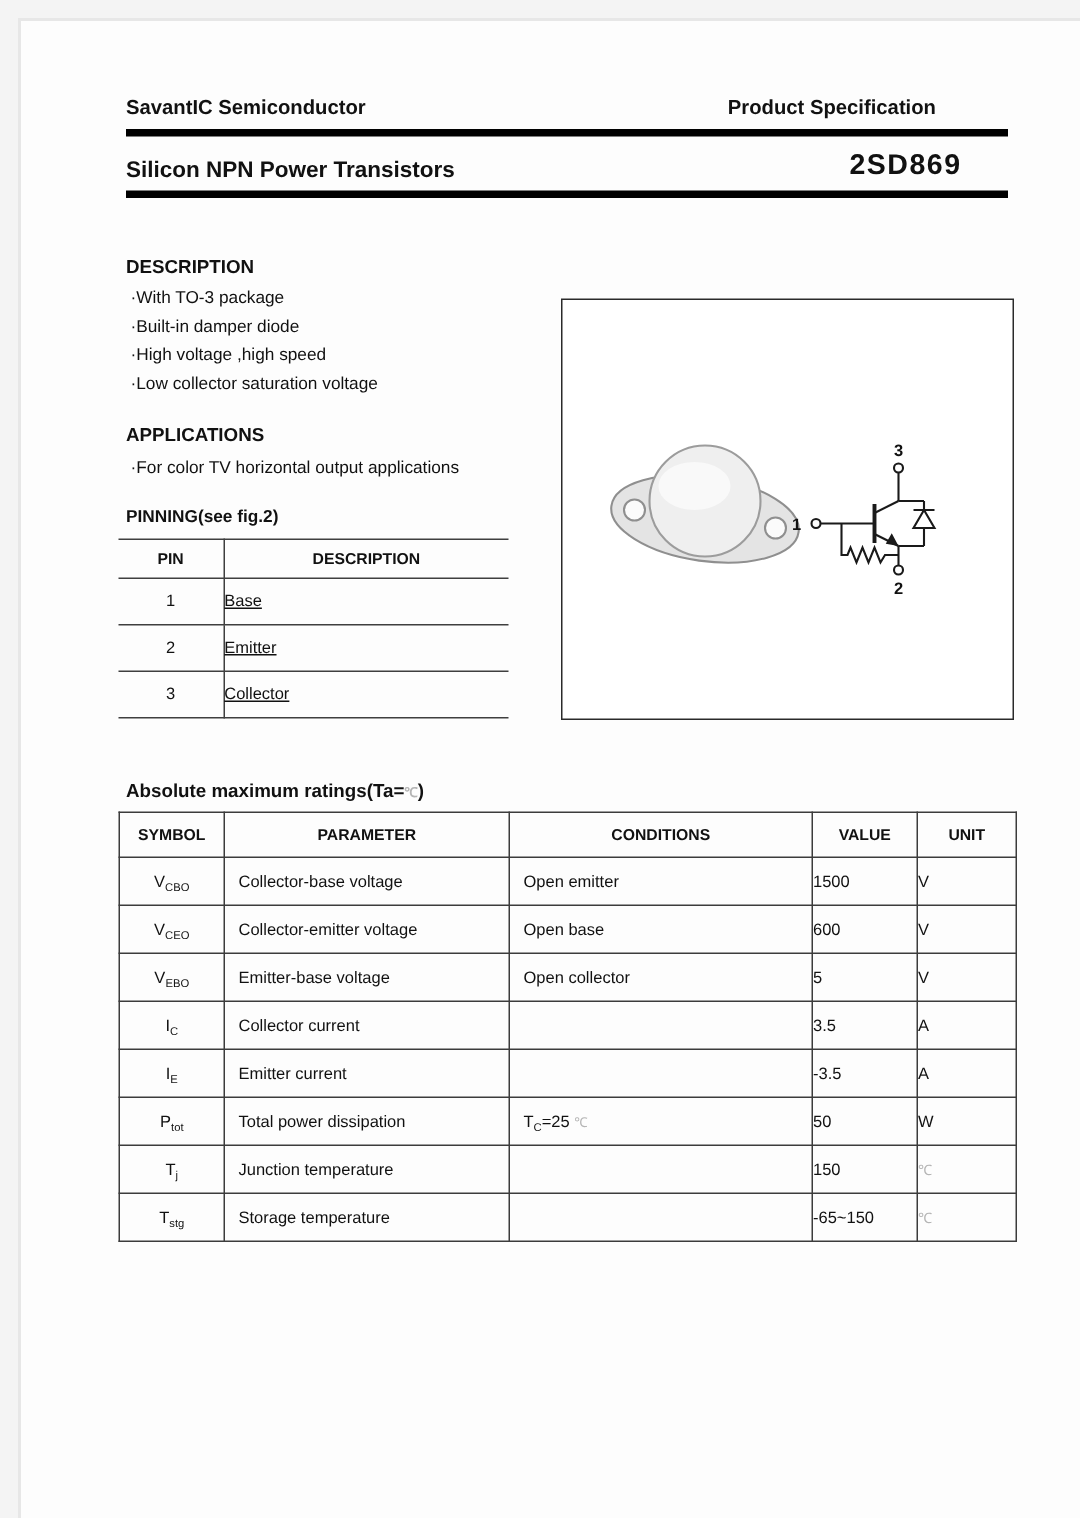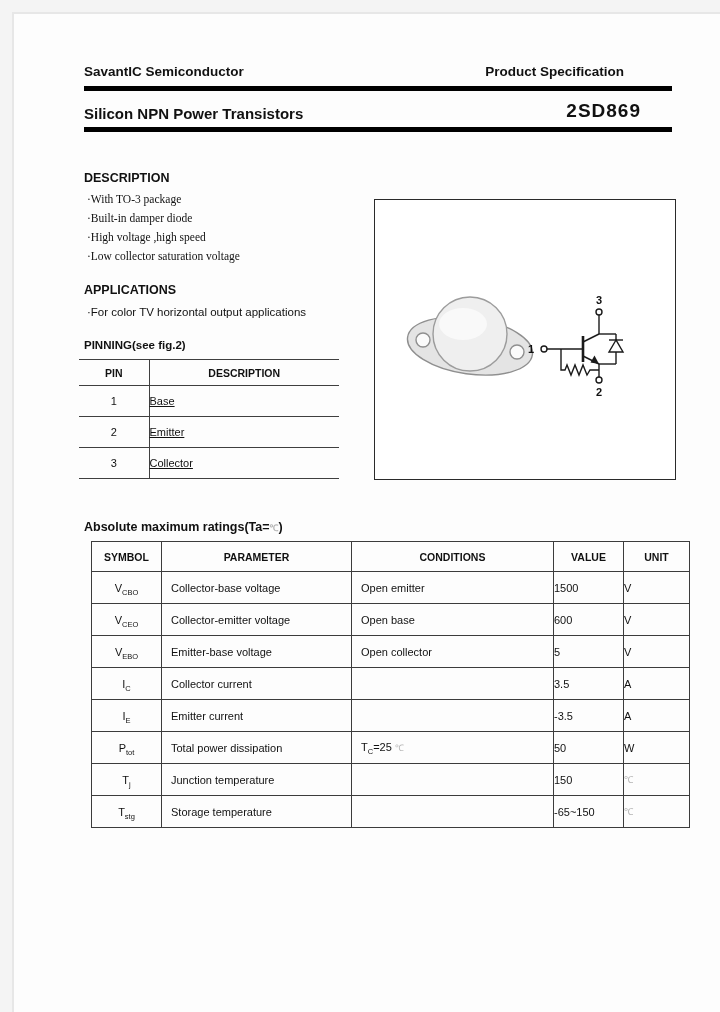--- a/index.html
+++ b/index.html
@@ -10,35 +10,35 @@
   .spec{position:absolute;right:106px;top:50px;font-size:13.5px;font-weight:bold;}
   .hrule{position:absolute;left:70px;width:588px;background:#000;}
   .r1{top:72px;height:5px;}
   .r2{top:113px;height:5px;}
   .doc-title{position:absolute;left:70px;top:91px;font-size:15px;font-weight:bold;}
   .part-no{position:absolute;right:89px;top:86px;font-size:19px;font-weight:bold;letter-spacing:1px;}
   .sec-heading{position:absolute;left:70px;font-size:12.5px;font-weight:bold;}
   .desc-h{top:157px;}
   .apps-h{top:269px;}
   .bullets{position:absolute;left:73px;}
-  .desc-list{top:176px;font-family:Liberation Serif, serif;}
+  .desc-list{top:176px;}
   .apps-list{top:289px;}
   .bullet{font-size:11.5px;line-height:19px;white-space:nowrap;}
   .pin-h{position:absolute;left:70px;top:325px;font-size:11.5px;font-weight:bold;}
   table{border-collapse:collapse;}
   .pin-table{position:absolute;left:65px;top:345px;width:260px;font-size:11px;table-layout:fixed;}
   .pin-table td{border-bottom:1px solid #3f3f3f;height:31px;}
   .pin-table tr.ph td{border-top:1px solid #3f3f3f;font-weight:bold;text-align:center;height:26px;font-size:10.5px;}
   .pin-table td.c1{width:70px;border-right:1px solid #3f3f3f;text-align:center;}
   .pin-table td.c2{padding-left:0;text-decoration:underline;}
   .figure{position:absolute;left:360px;top:185px;width:302px;height:281px;border:1px solid #2a2a2a;background:#fff;}
   .fig-caption{position:absolute;left:0;right:0;bottom:14px;text-align:center;font-size:11px;font-weight:bold;}
   .pinlbl{font-family:"Liberation Sans",sans-serif;font-size:11px;font-weight:bold;text-anchor:middle;fill:#111;}
   .amr-h{position:absolute;left:70px;top:506px;font-size:12.5px;font-weight:bold;}
-  .amr{position:absolute;left:77px;top:527px;width:598px;font-size:11px;table-layout:fixed;}
+  .amr{position:absolute;left:65px;top:527px;width:598px;font-size:11px;table-layout:fixed;}
   .amr td{border:1px solid #3c3c3c;height:32px;padding:0;overflow:hidden;}
   .amr tr.hd td{height:30px;font-weight:bold;text-align:center;font-size:10.5px;}
   .amr td.sym{text-align:center;}
   .amr td.par,.amr td.con{padding-left:9px;}
   .amr td.val,.amr td.unit{text-align:left;}
   sub{font-size:7.5px;line-height:0;}
   .faint{color:#b5b5b5;font-size:9px;}
   .amr td.funit{color:#b5b5b5;font-size:9.5px;}
 </style>
 </head>

